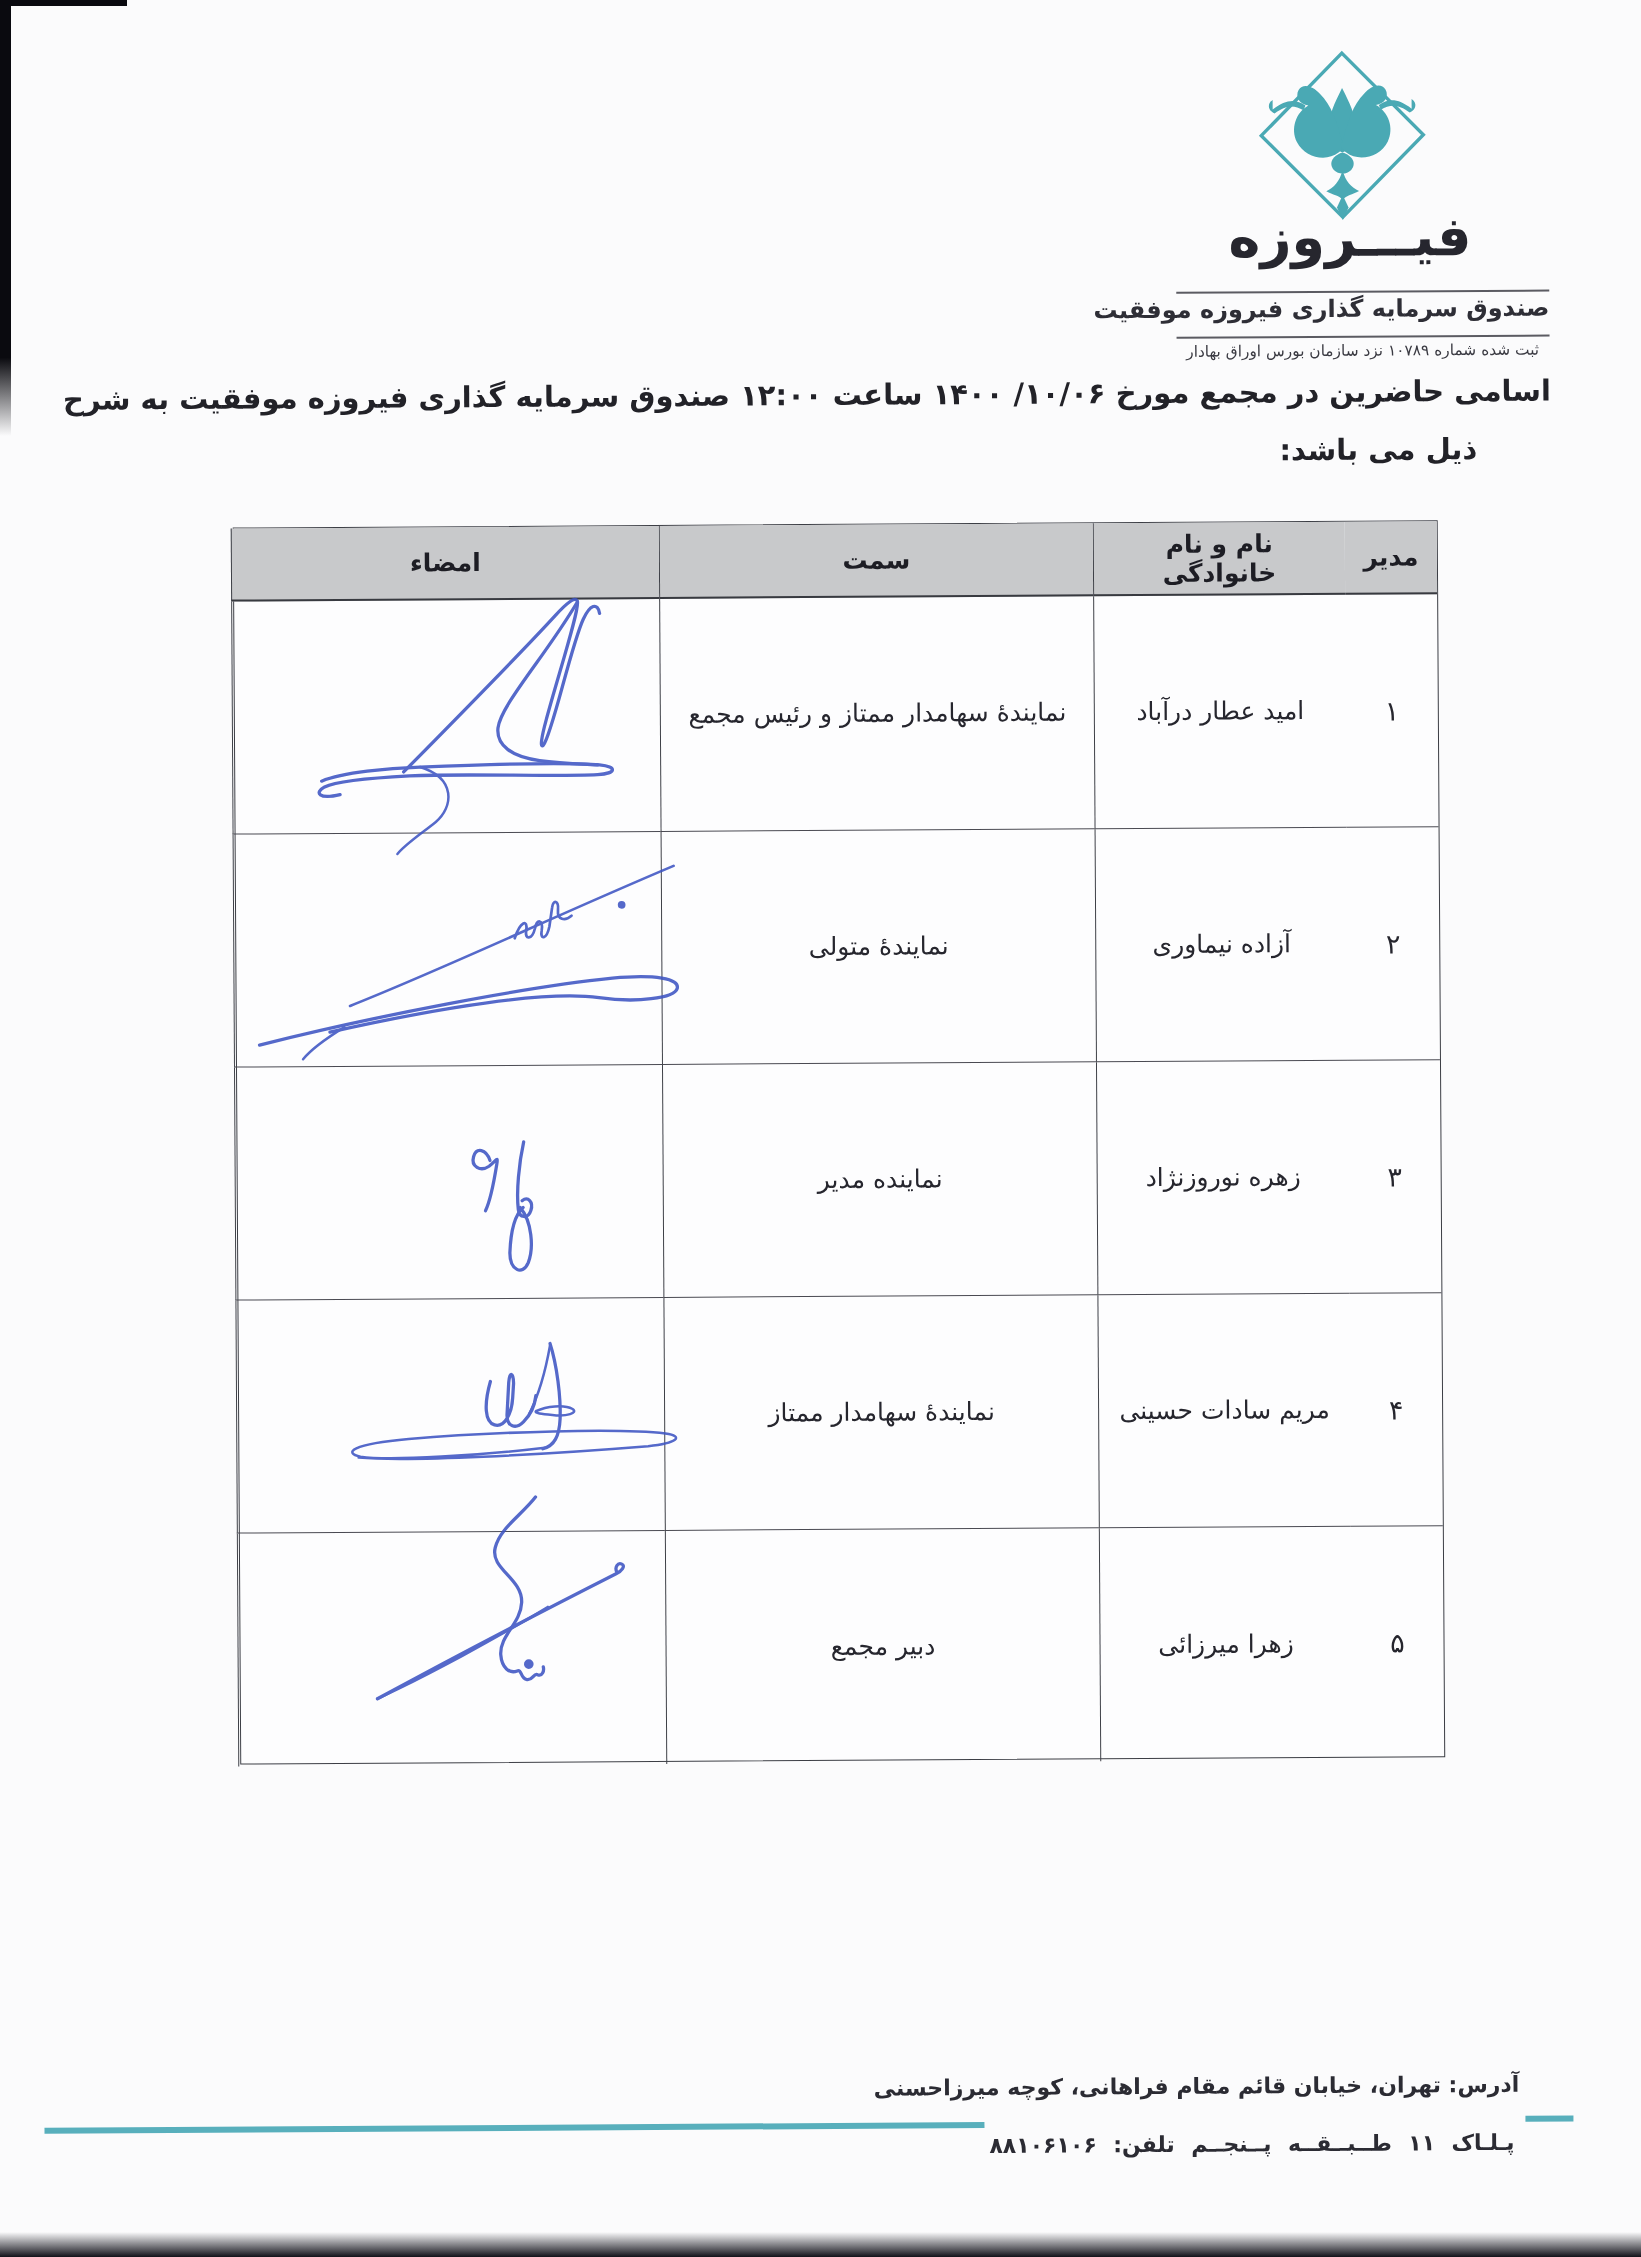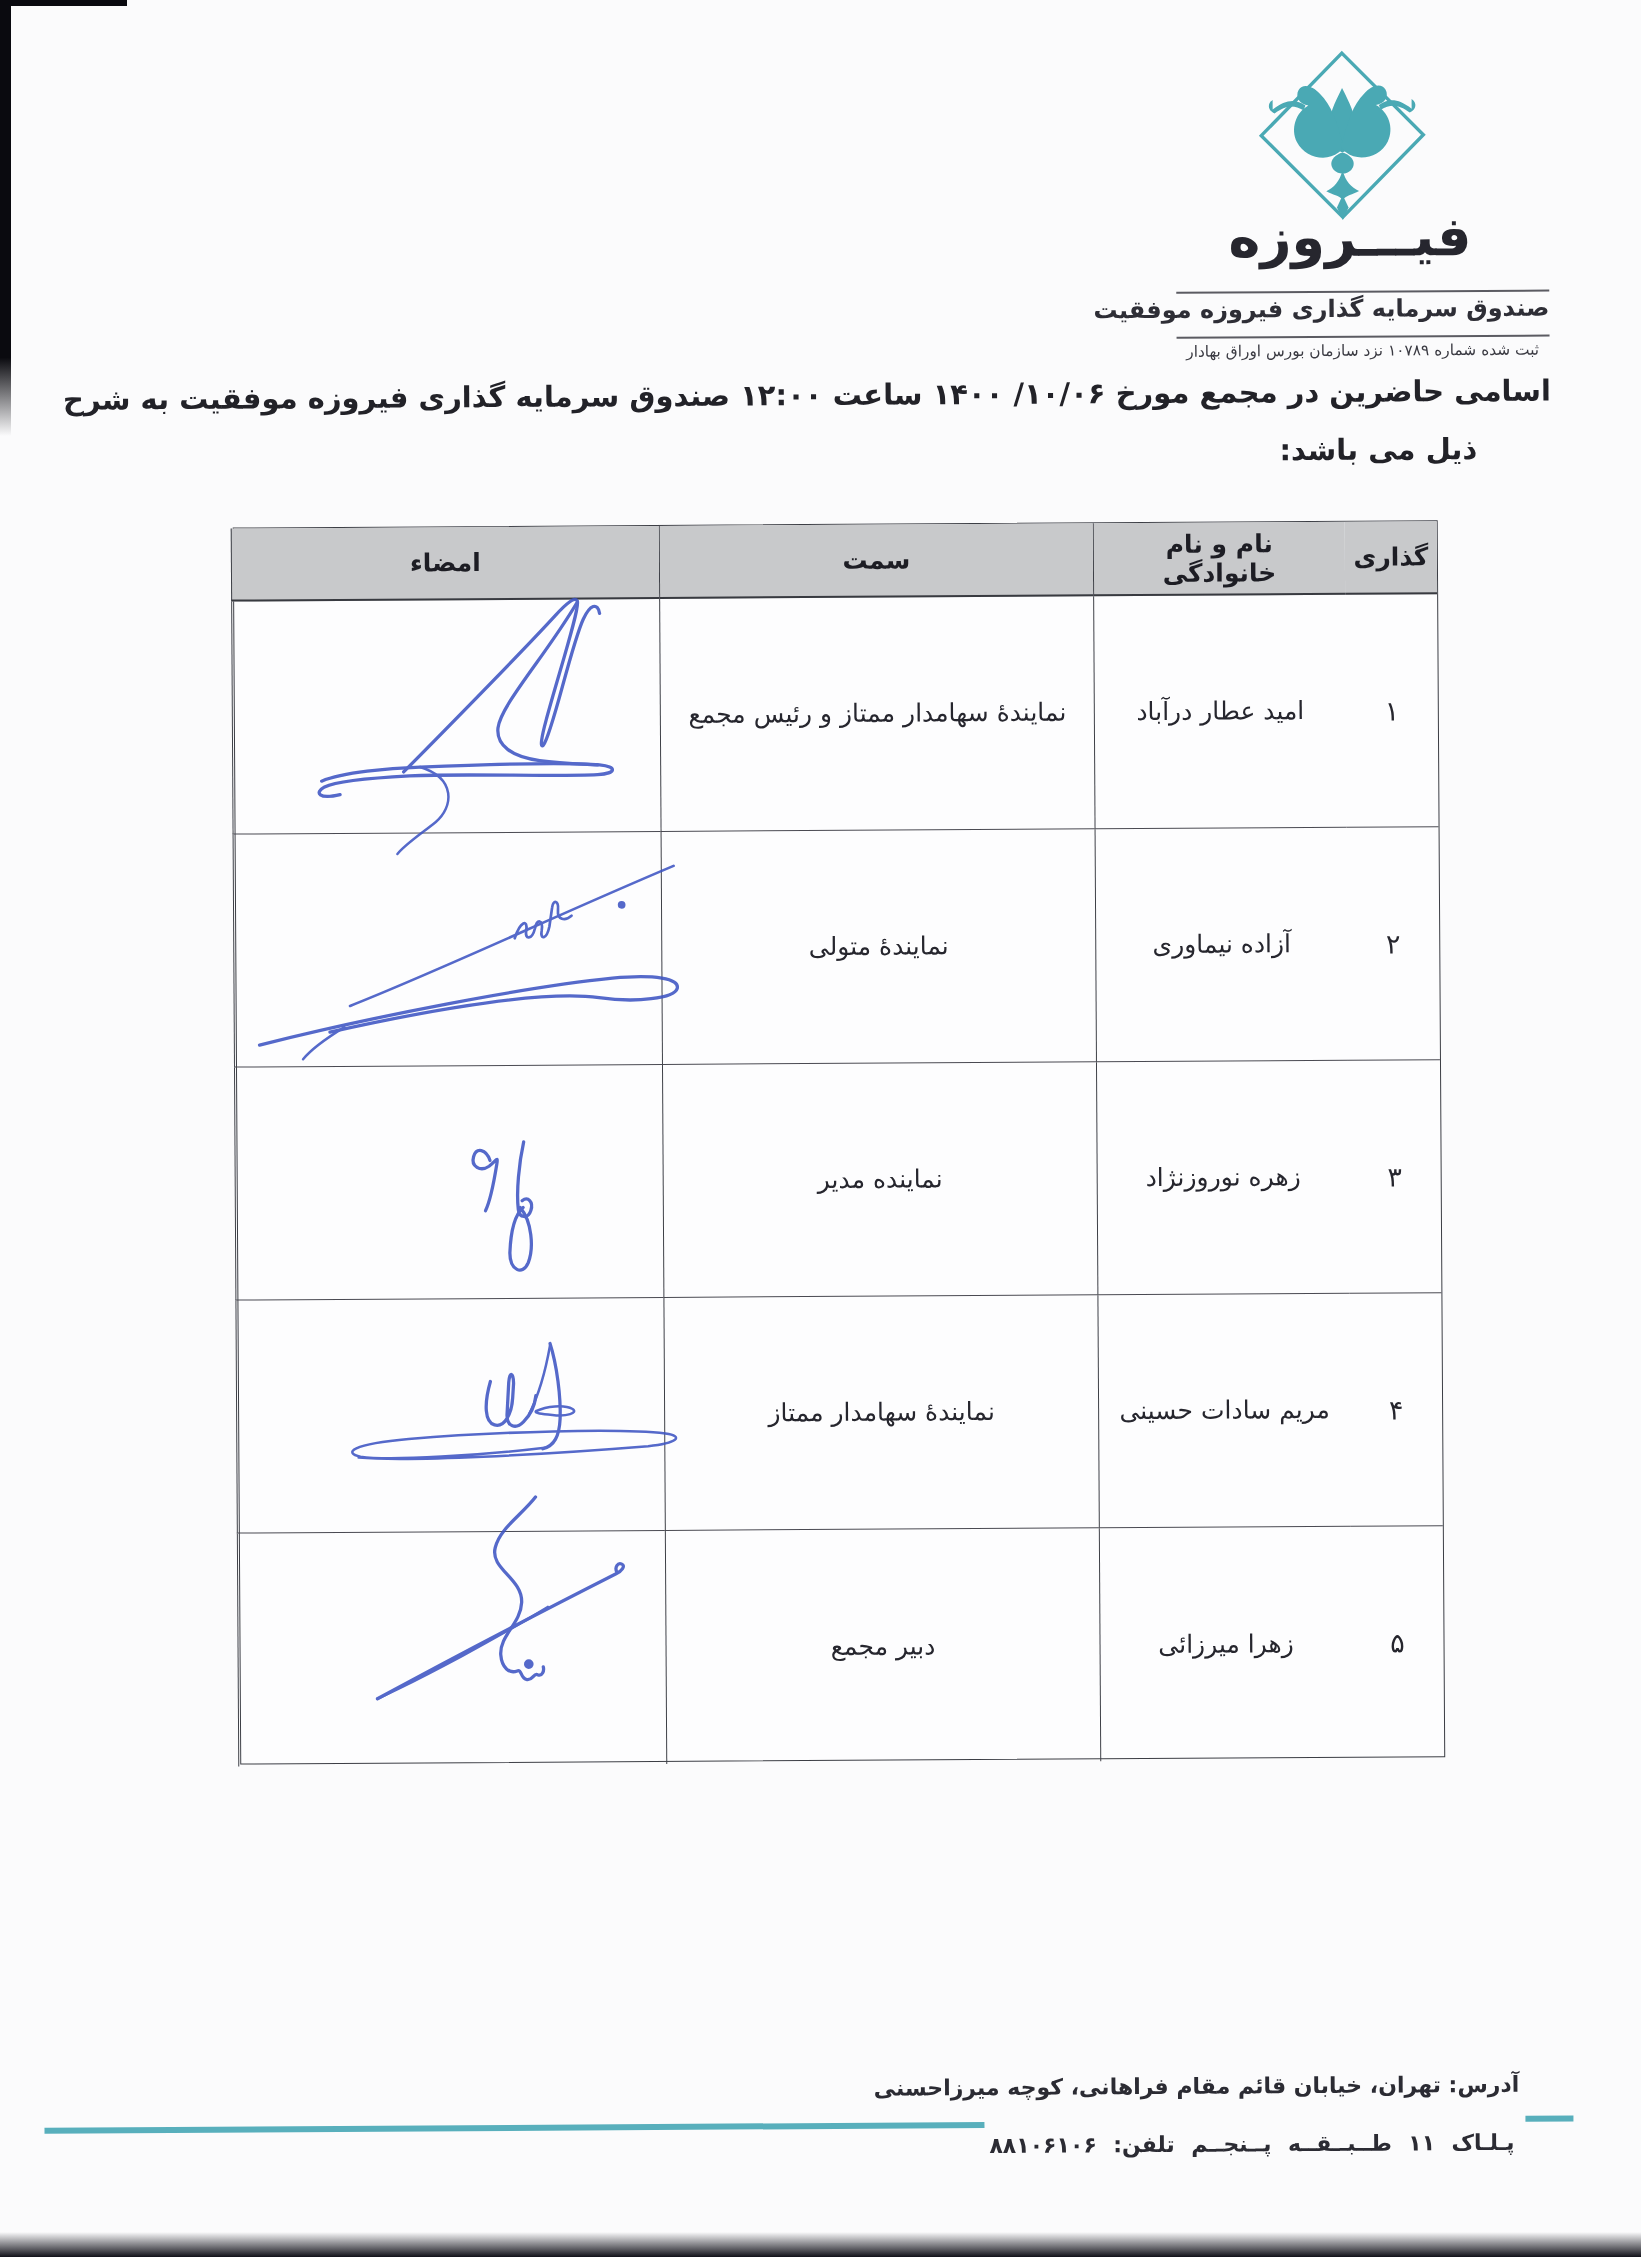--- a/index.html
+++ b/index.html
@@ -124,21 +124,21 @@
   <div class="org-rule" style="top:294px;"></div>
   <div class="org-name">صندوق سرمایه گذاری فیروزه موفقیت</div>
   <div class="org-rule" style="top:339px;"></div>
   <div class="org-reg">ثبت شده شماره ۱۰۷۸۹ نزد سازمان بورس اوراق بهادار</div>
 
   <div class="title-line1"><span>اسامی حاضرین در مجمع مورخ</span> <span class="dt">۱۴۰۰ /۱۰/۰۶</span> <span>ساعت ۱۲:۰۰ صندوق سرمایه گذاری فیروزه موفقیت به شرح</span></div>
   <div class="title-line2">ذیل می باشد:</div>
 
   <div class="tbl">
 
-    <div class="cell th">گذاری</div>
+    <div class="cell th">مدیر</div>
     <div class="cell th vline">نام و نام خانوادگی</div>
     <div class="cell th vline">سمت</div>
     <div class="cell th vline">امضاء</div>
 
     <div class="cell num-cell">۱</div>
     <div class="cell name-cell vline">امید عطار درآباد</div>
     <div class="cell pos-cell vline">نمایندهٔ سهامدار ممتاز و رئیس مجمع</div>
     <div class="cell vline"></div>
 
     <div class="cell num-cell">۲</div>

